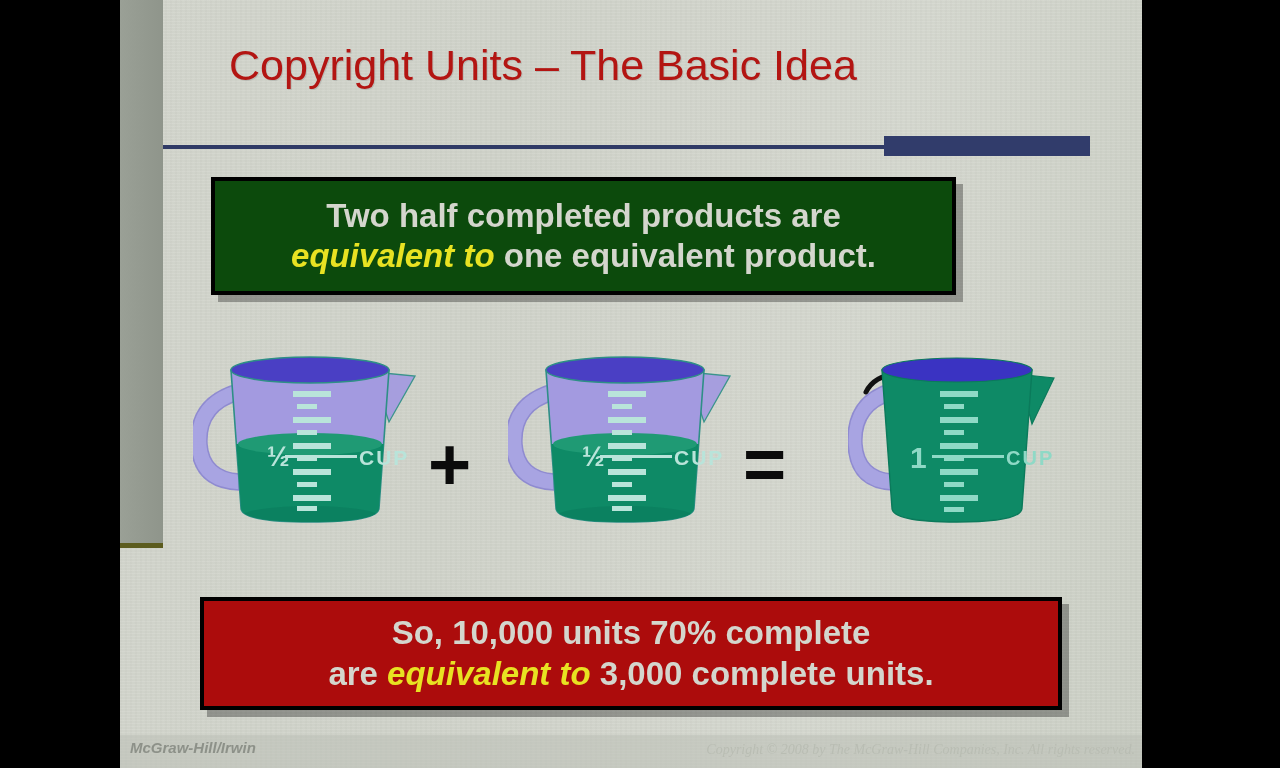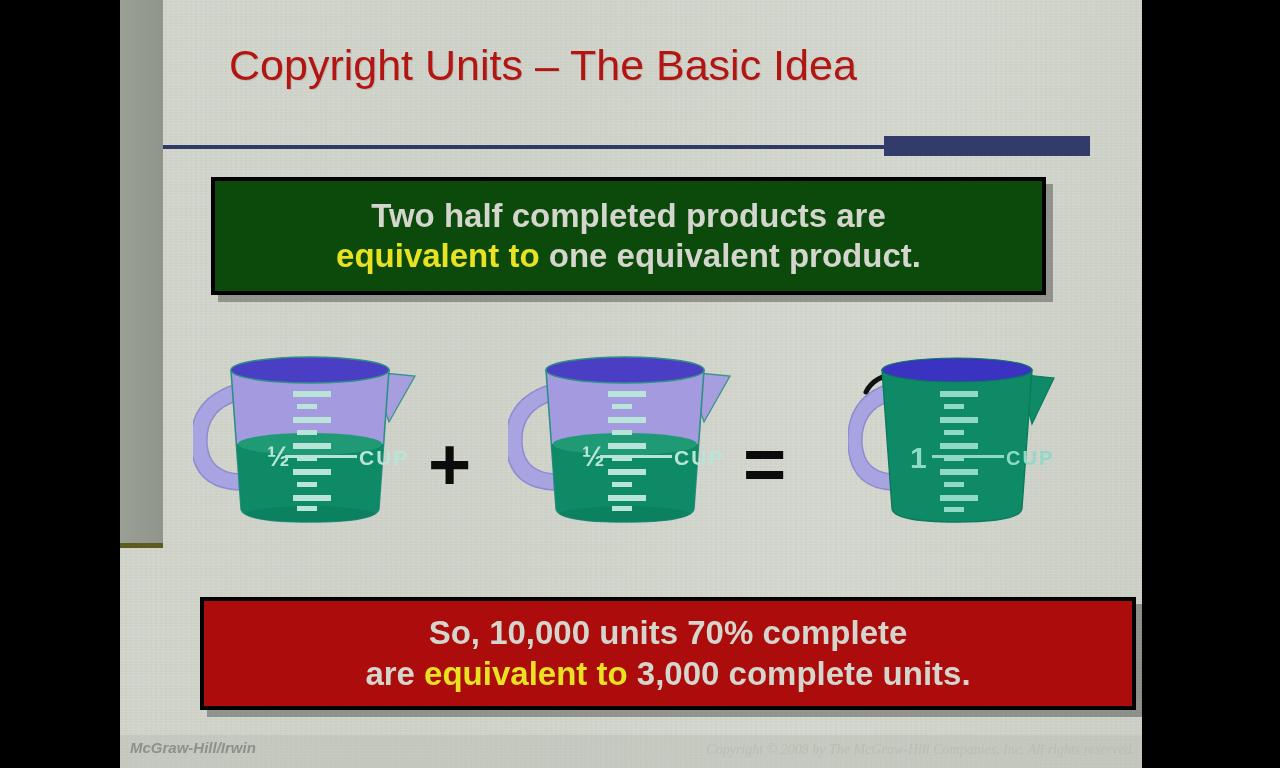--- a/index.html
+++ b/index.html
@@ -80,32 +80,32 @@
     position: absolute;
     text-align: center;
     color: #d4d6cd;
     font-weight: bold;
     line-height: 1.22;
     display: flex;
     flex-direction: column;
     justify-content: center;
     box-shadow: 7px 7px 0 rgba(0,0,0,0.30);
   }
-  .callout .hl { color: #e8e222; }
+  .callout .hl { color: #e8e222; font-style: italic; }
 
   .green-box {
     left: 211px; top: 177px;
-    width: 835px; height: 118px;
+    width: 745px; height: 118px;
     background: #0c4a0c;
     border: 4px solid #000000;
     font-size: 33px;
   }
   .red-box {
     left: 200px; top: 597px;
-    width: 936px; height: 113px;
+    width: 862px; height: 113px;
     background: #ac0c0c;
     border: 4px solid #000000;
     font-size: 33px;
   }
   .callout .ln { display: block; }
 
   
   .cup-row {
     position: absolute;
     left: 163px; top: 340px;

